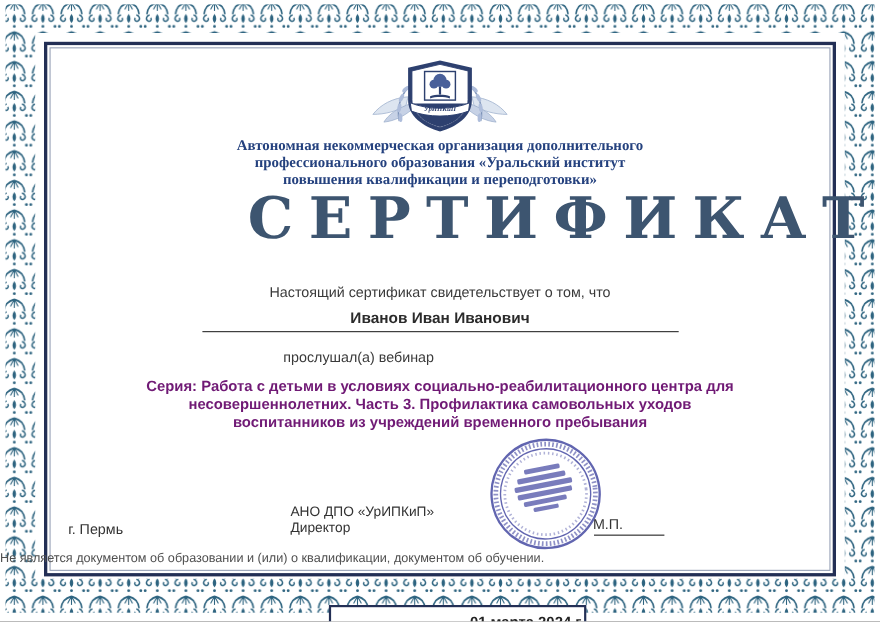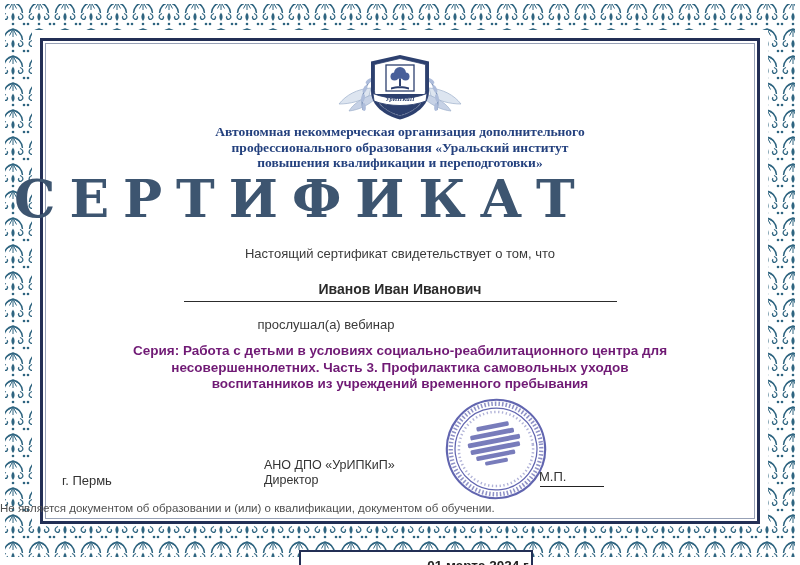--- a/index.html
+++ b/index.html
@@ -25,24 +25,24 @@
   .frame{left:40px;top:38px;width:720px;height:486px;box-sizing:border-box;
          border:3px solid var(--c-frame,#232f55);}
   .frame::before{content:"";position:absolute;inset:2px;border:1px solid #97a1b6;}
 
   
   .content{left:0;top:0;width:800px;height:565px;}
   .logo{left:325px;top:52px;}
   .org{left:0;top:124px;width:800px;text-align:center;
        font-family:"Liberation Serif",serif;font-weight:bold;
        font-size:13.5px;line-height:15.5px;color:var(--c-org,#24417e);}
-  .title{left:0;top:168px;width:800px;text-align:left;padding-left:14px;box-sizing:border-box;
+  .title{left:0;top:168px;width:800px;text-align:right;padding-left:14px;box-sizing:border-box;
          font-family:"DejaVu Serif",serif;font-weight:bold;
          font-size:52px;letter-spacing:14px;color:var(--c-title,#3d5570);}
-  .statement{left:0;top:246px;width:800px;text-align:center;
+  .statement{left:0;top:258px;width:800px;text-align:center;
              font-size:13px;color:var(--c-body,#3a3a3a);}
   .name{left:0;top:281px;width:800px;text-align:center;
         font-size:14px;font-weight:bold;color:#2b2b2b;}
   .name-line{left:184px;top:301px;width:433px;height:0;border-top:1.6px solid #2c2c2c;}
   .action{left:0;top:317px;width:652px;text-align:center;
           font-size:13px;color:var(--c-body,#3a3a3a);}
   .course{left:130px;top:343px;width:540px;text-align:center;
           font-size:13.5px;font-weight:bold;line-height:16.5px;color:#701a75;}
   .city{left:62px;top:473px;font-size:13px;color:#333;}
   .director{left:264px;top:458px;font-size:12.5px;line-height:15px;color:#333;}

